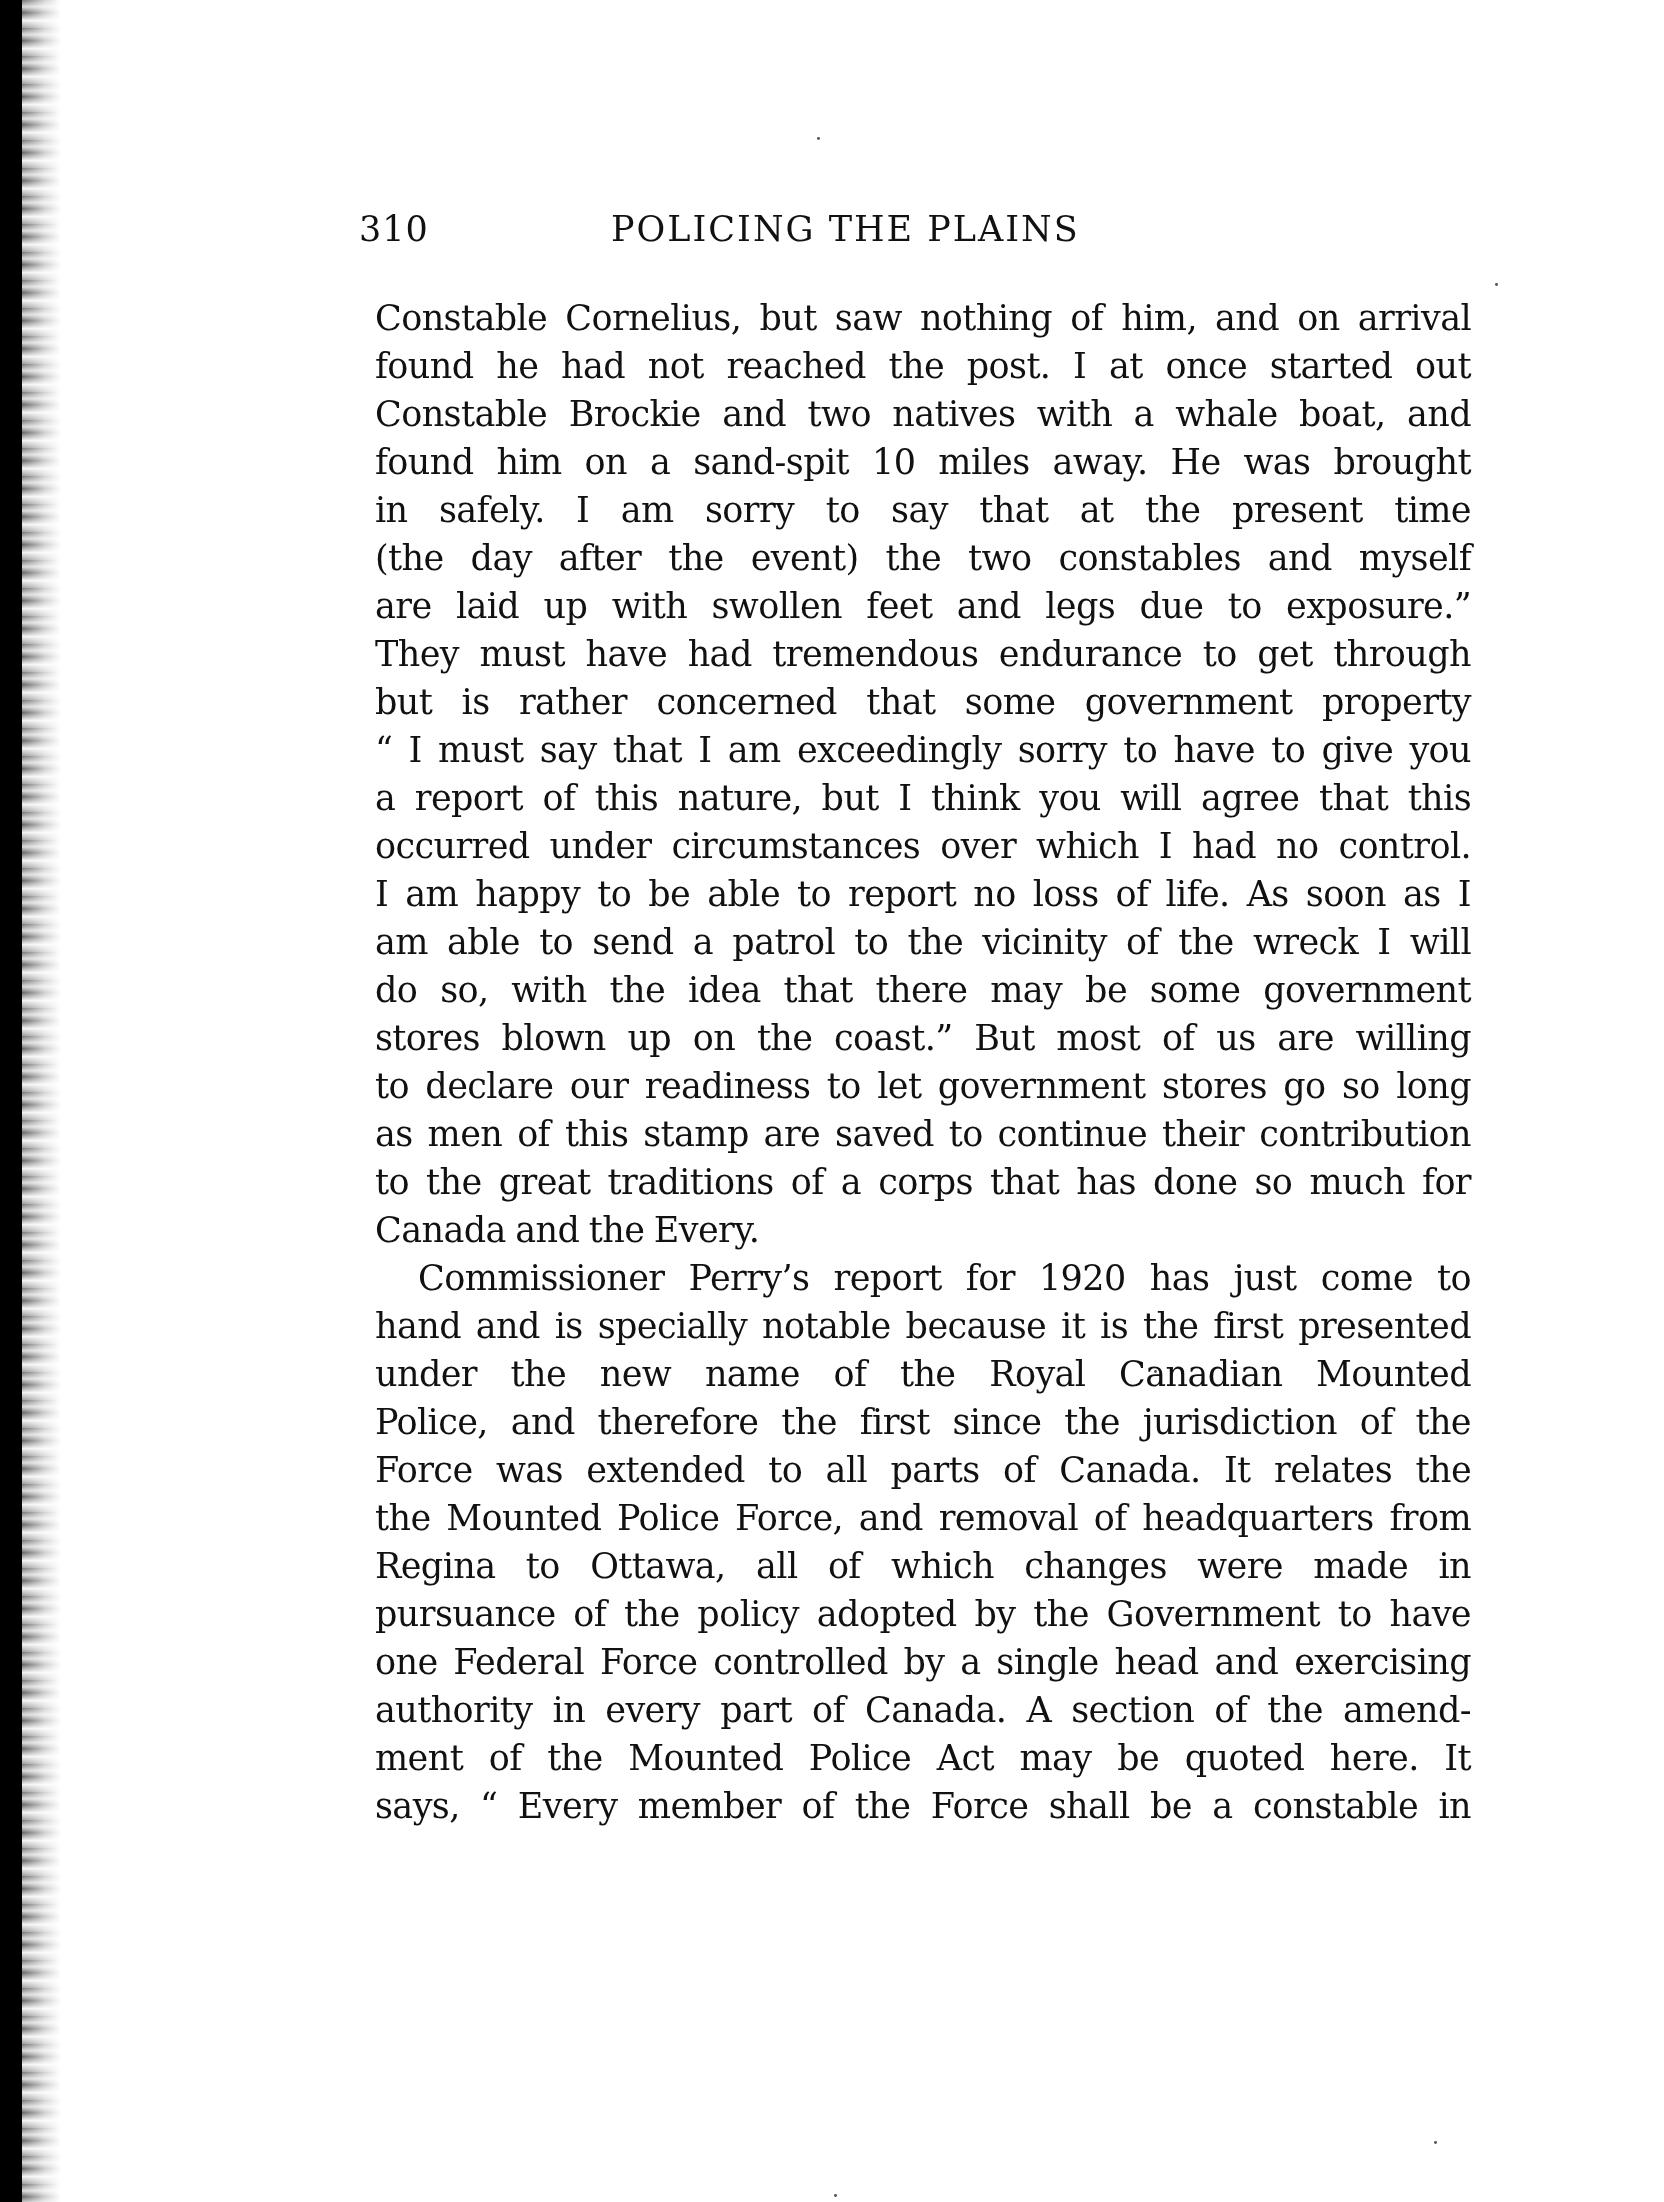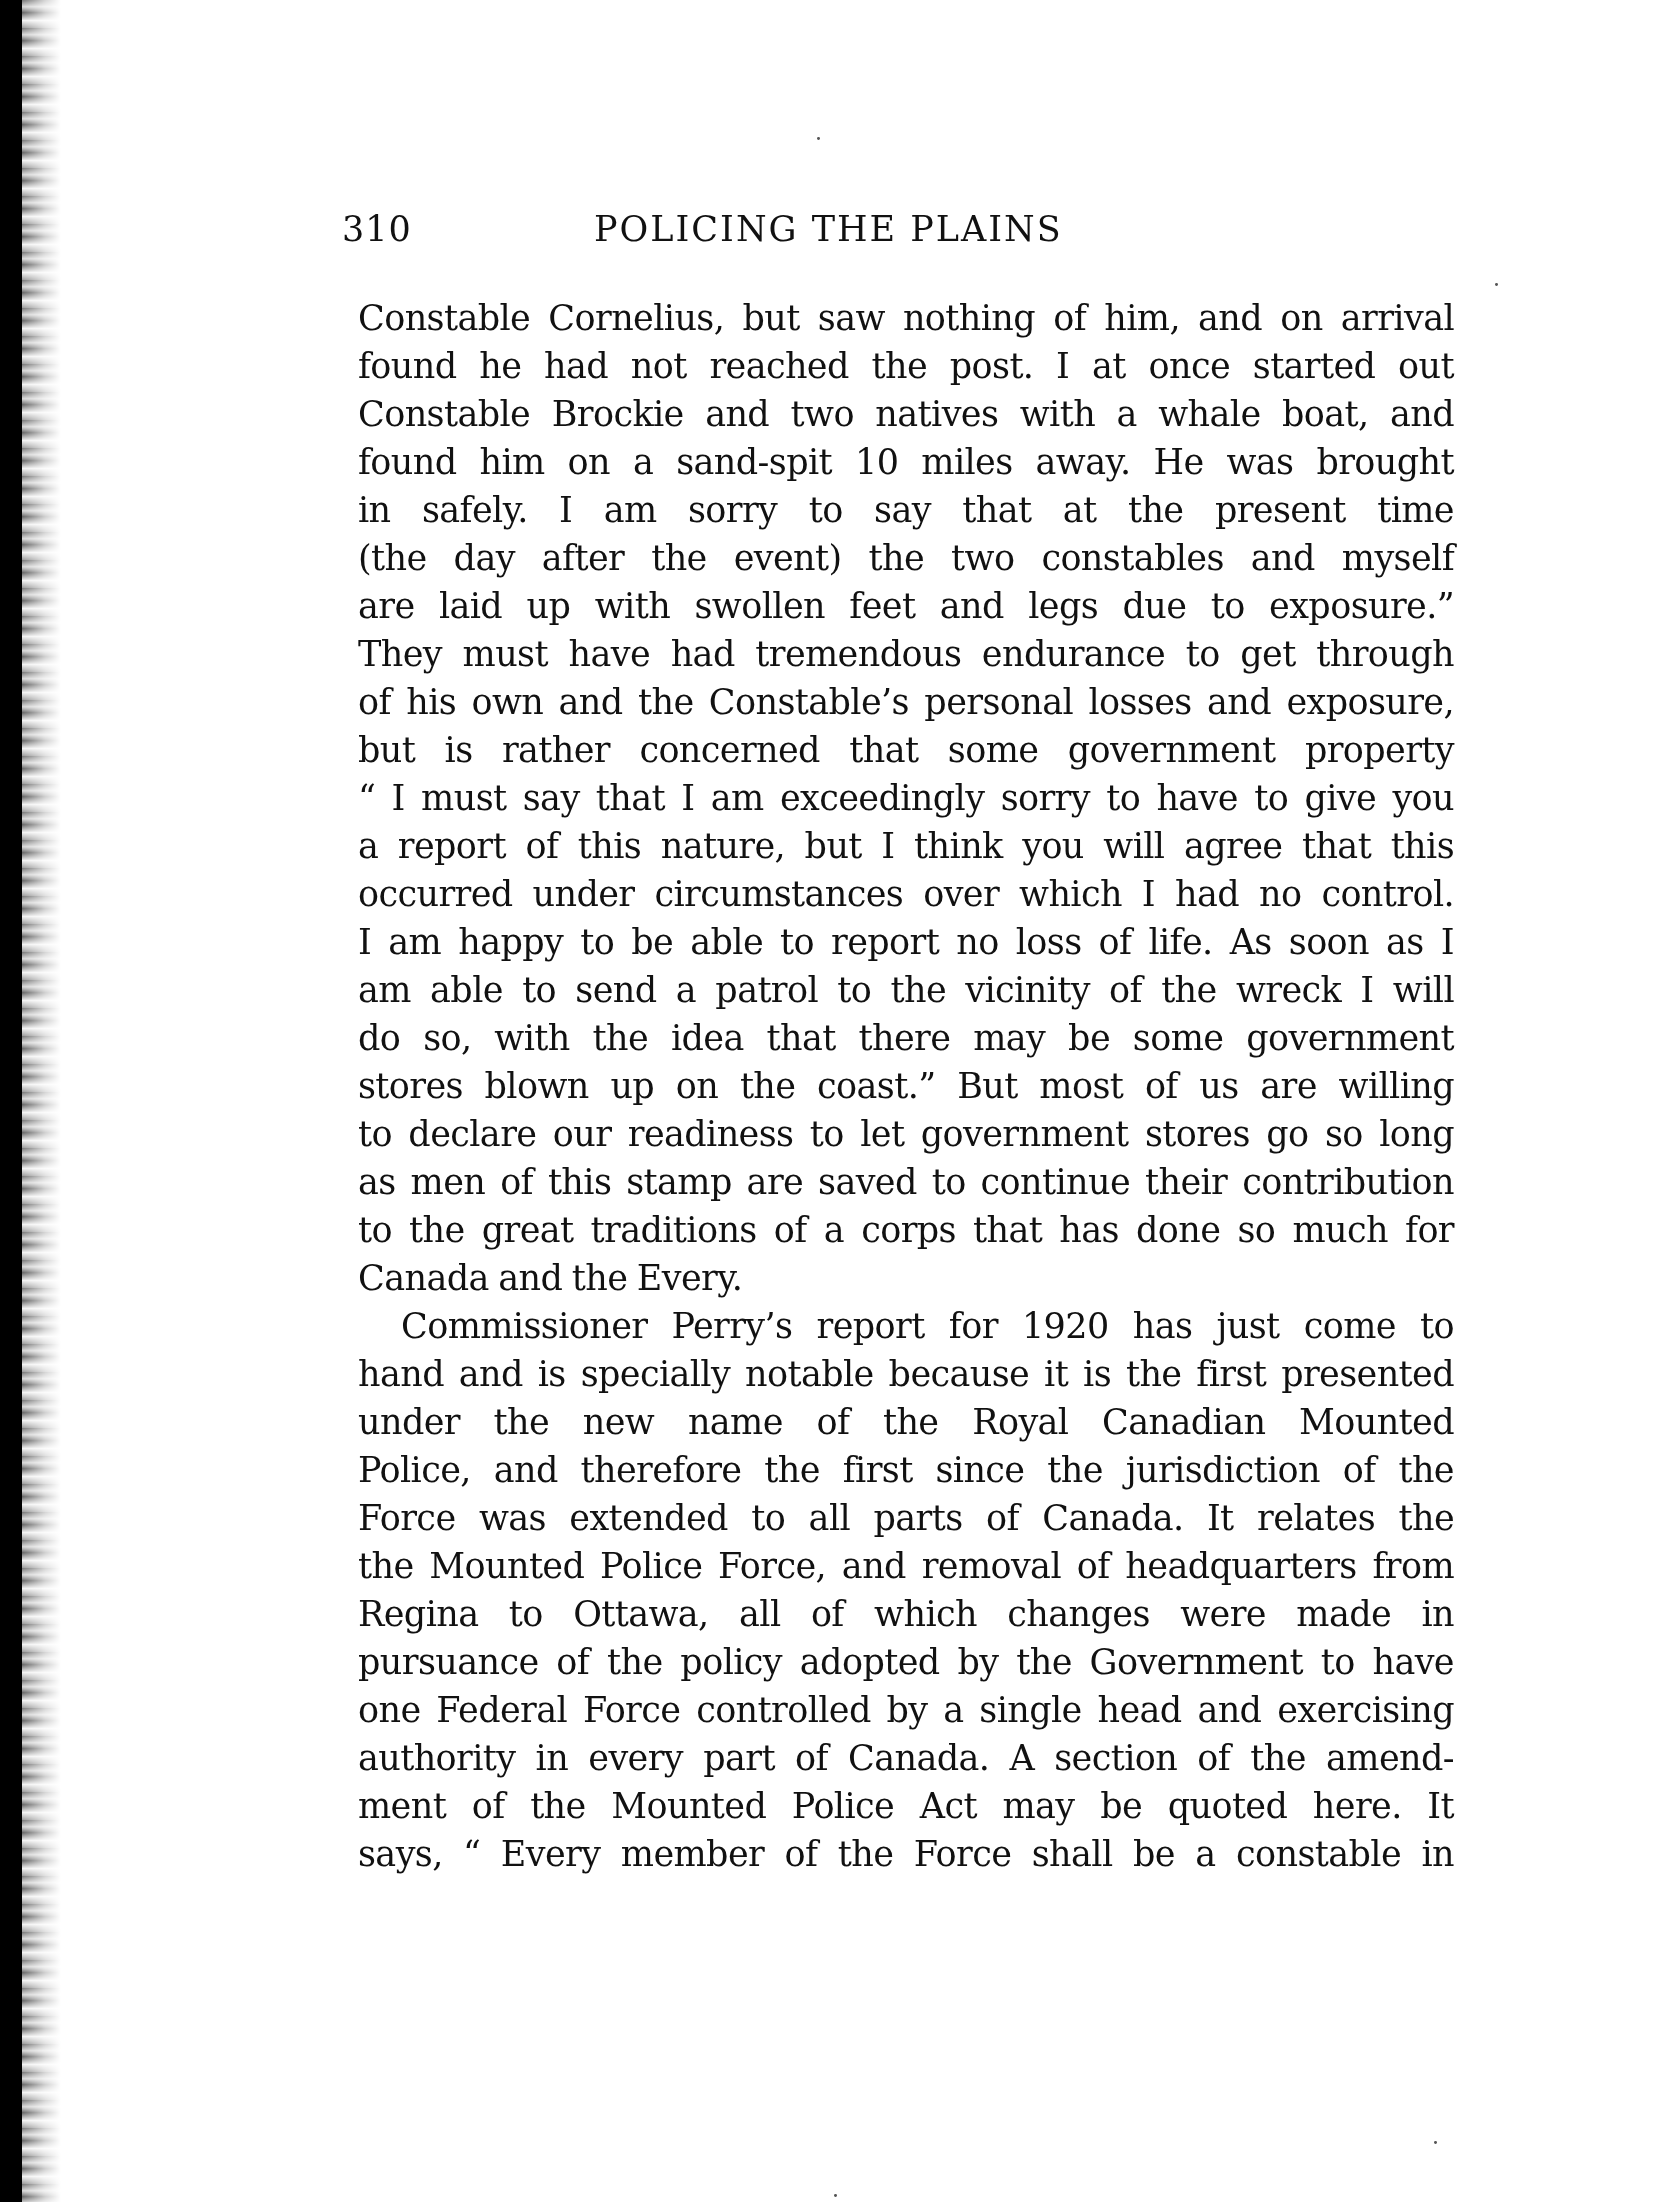--- a/index.html
+++ b/index.html
@@ -33,21 +33,21 @@
         rgba(0,0,0,0.15) 6.8px,
         rgba(0,0,0,0.6) 12.7px,
         rgba(0,0,0,0.05) 20.5px,
         rgba(0,0,0,0.4) 28px
       );
       -webkit-mask-image: linear-gradient(90deg, #000 0%, rgba(0,0,0,0.3) 60%, transparent 100%);
       mask-image: linear-gradient(90deg, #000 0%, rgba(0,0,0,0.3) 60%, transparent 100%);
     }
     .page {
       position: absolute;
-      left: 342px;
+      left: 359px;
       top: 200px;
       width: 1112px;
       font-family: "DejaVu Serif", "Liberation Serif", serif;
       color: #111;
     }
     .running-head {
       position: relative;
       height: 59px;
       font-size: 35px;
       line-height: 59px;
@@ -108,21 +108,20 @@
   <div class="body-text">
     <div class="paragraph">
       <span class="line">Constable Cornelius, but saw nothing of him, and on arrival</span>
       <span class="line">found he had not reached the post.  I at once started out</span>
       <span class="line">Constable Brockie and two natives with a whale boat, and</span>
       <span class="line">found him on a sand-spit 10 miles away.  He was brought</span>
       <span class="line">in safely.  I am sorry to say that at the present time</span>
       <span class="line">(the day after the event) the two constables and myself</span>
       <span class="line">are laid up with swollen feet and legs due to exposure.”</span>
       <span class="line">They must have had tremendous endurance to get through</span>
-      <span class="line">of his own and the Constable’s personal losses and exposure,</span>
       <span class="line">but is rather concerned that some government property</span>
       <span class="line">“ I must say that I am exceedingly sorry to have to give you</span>
       <span class="line">a report of this nature, but I think you will agree that this</span>
       <span class="line">occurred under circumstances over which I had no control.</span>
       <span class="line">I am happy to be able to report no loss of life.  As soon as I</span>
       <span class="line">am able to send a patrol to the vicinity of the wreck I will</span>
       <span class="line">do so, with the idea that there may be some government</span>
       <span class="line">stores blown up on the coast.”  But most of us are willing</span>
       <span class="line">to declare our readiness to let government stores go so long</span>
       <span class="line">as men of this stamp are saved to continue their contribution</span>

